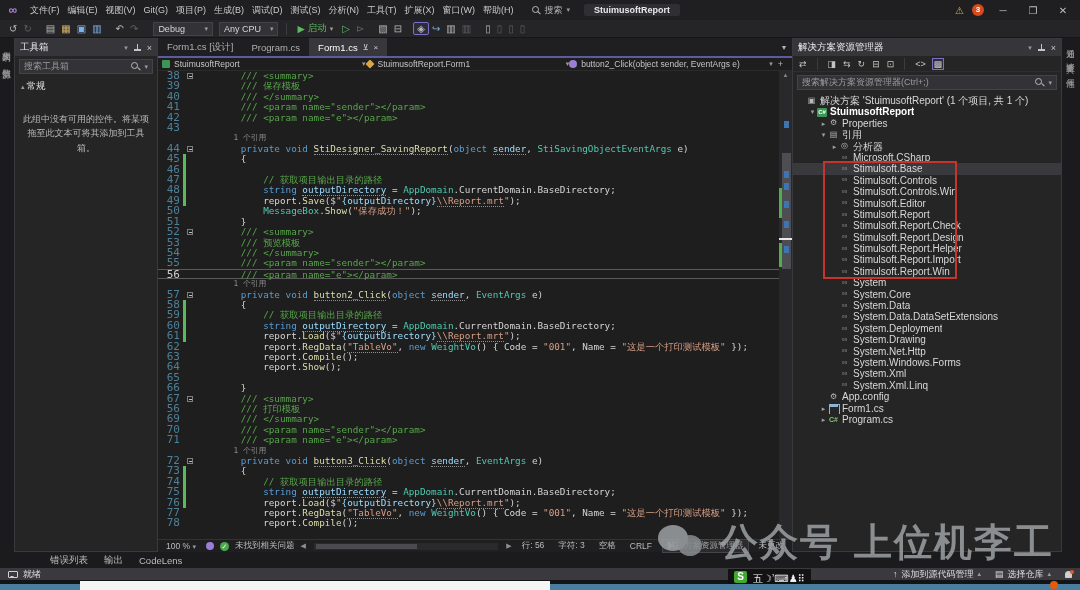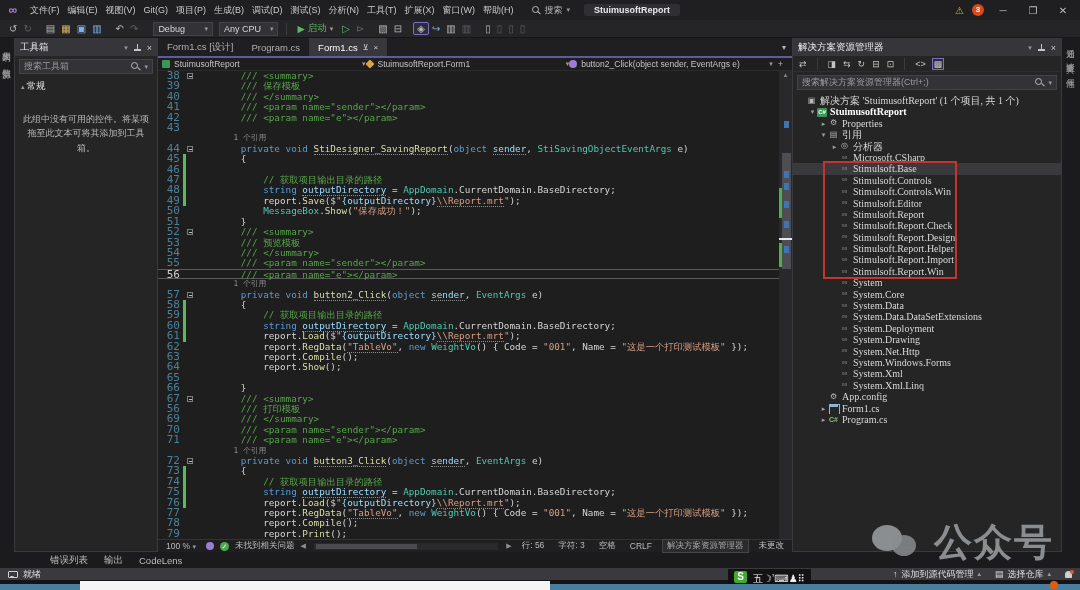--- a/index.html
+++ b/index.html
@@ -119,21 +119,21 @@
   #tree{flex:1;position:relative;font-size:10px;color:#d8d8d8;padding-top:2px;}
   .trow{height:11.4px;line-height:11.4px;display:flex;align-items:center;white-space:nowrap;overflow:hidden;}
   .trow.sel{background:#3a3a3e;}
   .trow .ar{width:9px;text-align:center;font-size:7px;color:#9f9f9f;flex:none;}
   .ti{display:inline-block;width:11px;margin-right:3px;font-size:8px;text-align:center;color:#b9b9b9;flex:none;line-height:10px;}
   .ti.proj{background:#3c9655;color:#fff;font-size:6px;font-weight:bold;border-radius:1px;height:9px;line-height:9px;width:10px;}
   .ti.cs{color:#85c46c;font-size:7px;font-weight:bold;}
   .ti.form{position:relative;height:9px;}
   .ti.form::before{content:"";position:absolute;left:1px;top:0;width:9px;height:9px;border:1px solid #8ab4d8;}
   .ti.form::after{content:"";position:absolute;left:1px;top:0;width:9px;height:3px;background:#8ab4d8;}
-  .trow .tl{overflow:hidden;text-overflow:clip;font-family:Liberation Serif, serif;}
+  .trow .tl{overflow:hidden;text-overflow:clip;}
   .trow .tl.b{font-weight:bold;color:#fff;}
   #redbox{position:absolute;border:2px solid #c6342b;pointer-events:none;}
 
   #right-strip{width:18px;background:#1b1b1d;display:flex;flex-direction:column;align-items:center;padding-top:4px;gap:12px;}
 
   
   #btabs{height:16px;background:#1b1b1d;display:flex;align-items:center;gap:16px;padding-left:50px;
          font-size:9.5px;color:#bdbdbd;}
   #statusbar{height:12px;background:#3a3a3e;display:flex;align-items:center;font-size:9px;color:#dedede;
              padding:0 8px;gap:5px;}
@@ -309,21 +309,20 @@
           <div class="row"><span class="num">70</span><span class="chg"></span><span class="fold"></span><span class="txt"><span class="doc">        /// &lt;param name="sender"&gt;&lt;/param&gt;</span></span></div>
           <div class="row"><span class="num">71</span><span class="chg"></span><span class="fold"></span><span class="txt"><span class="doc">        /// &lt;param name="e"&gt;&lt;/param&gt;</span></span></div>
           <div class="row lensrow"><span class="num"></span><span class="chg"></span><span class="fold"></span><span class="txt">        1 个引用</span></div>
           <div class="row"><span class="num">72</span><span class="chg"></span><span class="fold"><span class="fbox"></span></span><span class="txt"><span class="kw">        private void </span><span class="me u">button3_Click</span><span class="pl">(</span><span class="kw">object</span><span class="pl"> </span><span class="id u">sender</span><span class="pl">, </span><span class="ty">EventArgs</span><span class="pl"> e)</span></span></div>
           <div class="row"><span class="num">73</span><span class="chg on"></span><span class="fold"></span><span class="txt"><span class="pl">        {</span></span></div>
           <div class="row"><span class="num">74</span><span class="chg on"></span><span class="fold"></span><span class="txt"><span class="cm">            // 获取项目输出目录的路径</span></span></div>
           <div class="row"><span class="num">75</span><span class="chg on"></span><span class="fold"></span><span class="txt"><span class="kw">            string </span><span class="id u">outputDirectory</span><span class="pl"> = </span><span class="ty">AppDomain</span><span class="pl">.CurrentDomain.BaseDirectory;</span></span></div>
           <div class="row"><span class="num">76</span><span class="chg on"></span><span class="fold"></span><span class="txt"><span class="pl">            report.</span><span class="me">Load</span><span class="pl">($</span><span class="st">"</span><span class="id">{outputDirectory}</span><span class="st u">\\Report.mrt</span><span class="st">"</span><span class="pl">);</span></span></div>
           <div class="row"><span class="num">77</span><span class="chg"></span><span class="fold"></span><span class="txt"><span class="pl">            report.</span><span class="me">RegData</span><span class="pl">(</span><span class="st u">"TableVo"</span><span class="pl">, </span><span class="kw">new </span><span class="ty">WeightVo</span><span class="pl">() { Code = </span><span class="st">"001"</span><span class="pl">, Name = </span><span class="st">"这是一个打印测试模板"</span><span class="pl"> });</span></span></div>
           <div class="row"><span class="num">78</span><span class="chg"></span><span class="fold"></span><span class="txt"><span class="pl">            report.</span><span class="me">Compile</span><span class="pl">();</span></span></div>
-          <div class="row"><span class="num">79</span><span class="chg"></span><span class="fold"></span><span class="txt"><span class="pl">            report.</span><span class="me">Print</span><span class="pl">();</span></span></div>
         </div>
       <div id="vsb">
         <div class="up">▲</div>
         <div class="thumb"></div>
         <div class="bm" style="top:50px"></div>
         <div class="bm" style="top:100px"></div>
         <div class="bm" style="top:112px"></div>
         <div class="bm" style="top:130px"></div>
         <div class="bm" style="top:150px"></div>
         <div class="bm" style="top:175px"></div>
@@ -570,13 +569,14 @@
 </div>
 
 <div id="ime">
   <span class="brand">S</span>
   <span id="imeitems"><span class="ik">五</span><span class="ik">☽</span><span class="ik">’</span><span class="ik">⌨</span><span class="ik">♟</span><span class="ik">⠿</span></span>
 </div>
 
 <div id="watermark">
   <span class="wm-ic"></span>
   <span>公众号</span>
+  <span>上位机李工</span>
 </div>
 
 </body></html>

